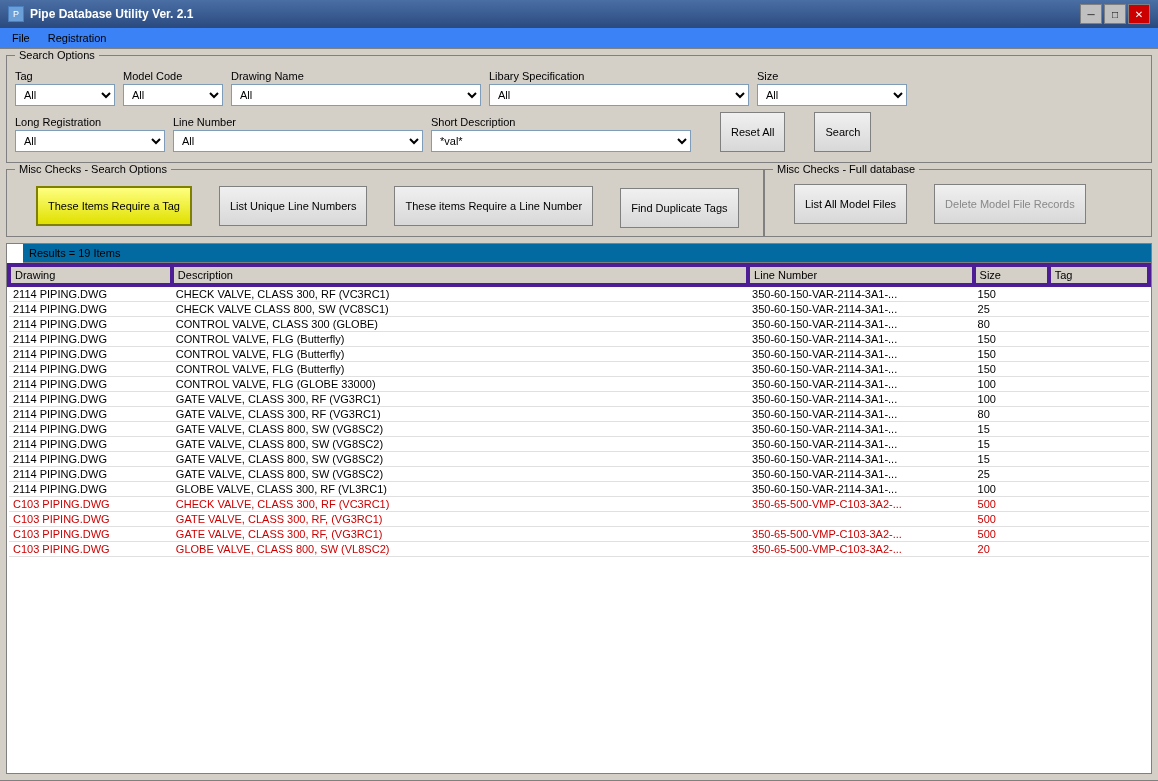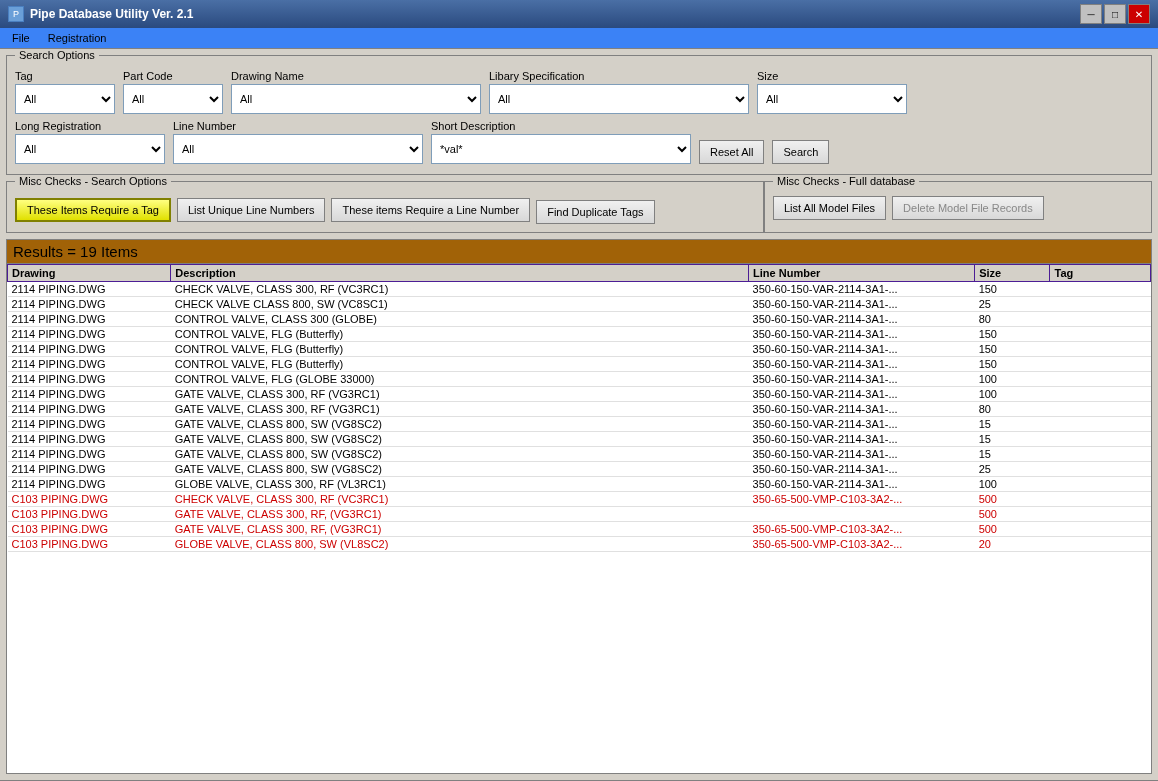--- a/index.html
+++ b/index.html
@@ -86,37 +86,38 @@
     }
     .field-group {
       display: flex;
       flex-direction: column;
       gap: 2px;
     }
     .field-label { font-size: 11px; color: #000; }
     select, input[type="text"] {
       background: white;
       border: 1px solid #7f9db9;
-      height: 30px;
+      height: 22px;
       font-size: 11px;
       padding: 1px 4px;
     }
     select { cursor: pointer; }
     .select-sm { width: 100px; }
     .select-md { width: 150px; }
     .select-lg { width: 250px; }
     .select-xxl { width: 260px; }
     .btn {
-      height: 24px;
+      height: 40px;
       background: linear-gradient(to bottom, #f0f0f0, #d8d8d8);
       border: 1px solid #808080;
       cursor: pointer;
       font-size: 11px;
       padding: 0 10px;
       white-space: nowrap;
+      margin-left: 21px;
     }
     .btn-yellow {
       background: linear-gradient(to bottom, #ffff80, #e0e000);
       border: 2px solid #808000;
     }
     .misc-row {
       display: flex;
     }
     .misc-group {
       flex: 1;
@@ -140,40 +141,41 @@
     }
     .results-section {
       flex: 1;
       border: 1px solid #808080;
       background: white;
       display: flex;
       flex-direction: column;
       overflow: hidden;
     }
     .results-header {
-      background: #a16207;
+      background: #0369a1;
       padding: 3px 6px;
-      font-size: 15px;
+      font-size: 11px;
       border-bottom: 1px solid #808080;
+      margin-left: 16px;
     }
     .table-container {
       flex: 1;
       overflow-y: auto;
     }
     table {
       width: 100%;
       border-collapse: collapse;
       font-size: 11px;
     }
     thead th {
       background: #d4d0c8;
-      border: 1px solid #4c1d95;
+      border: 4px solid #4c1d95;
       padding: 2px 4px;
       text-align: left;
-      font-weight: bold;
+      font-weight: normal;
       position: sticky;
       top: 0;
       z-index: 1;
     }
     tbody tr td {
       border-bottom: 1px solid #e0e0e0;
       padding: 1px 4px;
       white-space: nowrap;
     }
     .col-drawing { width: 130px; }
@@ -219,21 +221,21 @@
     <span class="group-box-title">Search Options</span>
 
     <div class="search-options-row">
       <div class="field-group">
         <span class="field-label">Tag</span>
         <select class="select-sm">
           <option>All</option>
         </select>
       </div>
       <div class="field-group">
-        <span class="field-label">Part Code</span>
+        <span class="field-label">Model Code</span>
         <select class="select-sm">
           <option>All</option>
         </select>
       </div>
       <div class="field-group">
         <span class="field-label">Drawing Name</span>
         <select class="select-lg">
           <option>All</option>
         </select>
       </div>

